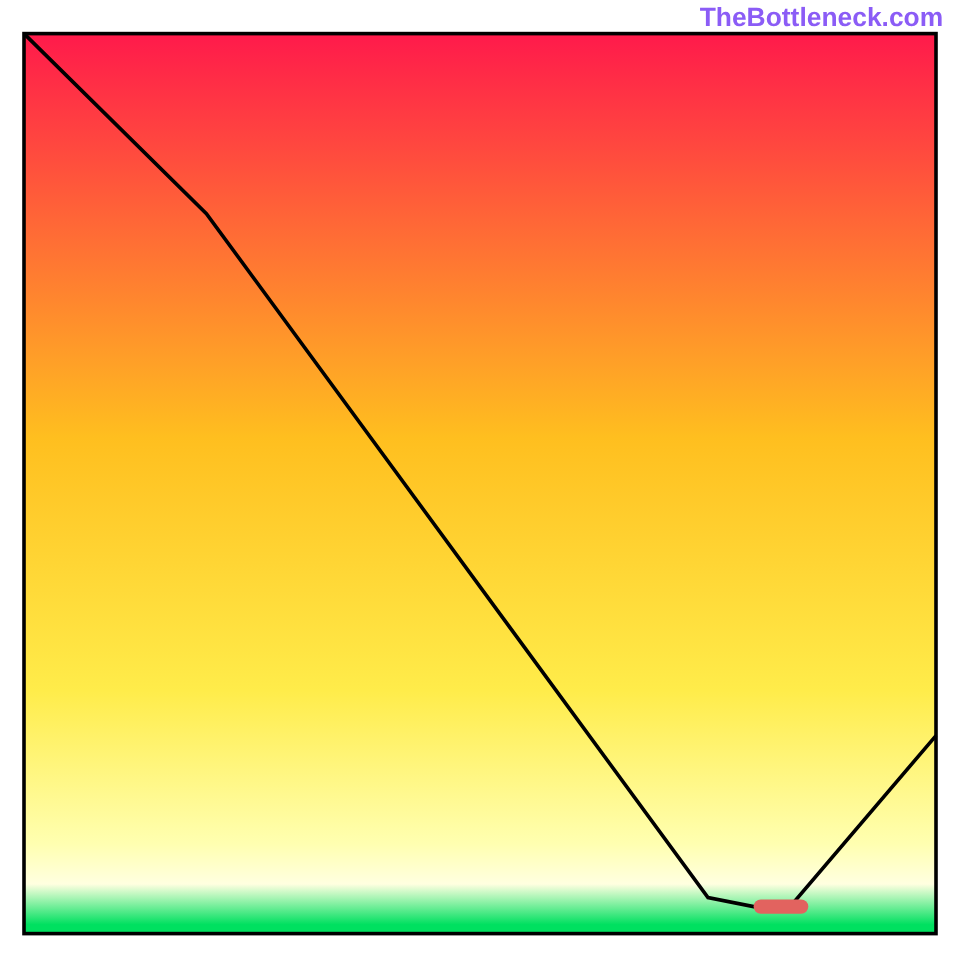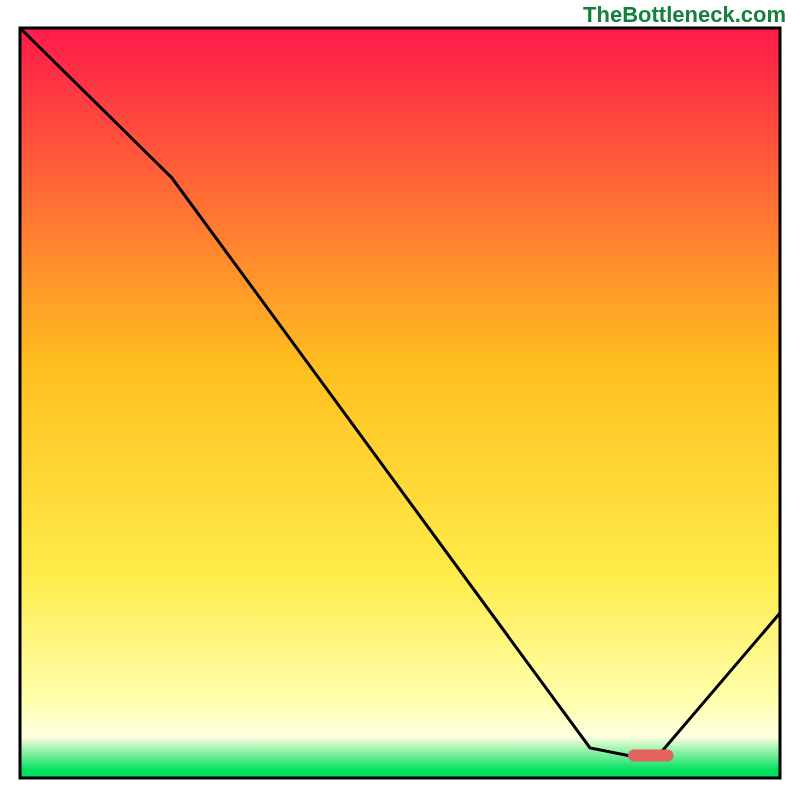--- a/index.html
+++ b/index.html
@@ -1,17 +1,17 @@
 <!DOCTYPE html>
 <html><head>
 <meta charset="utf-8">
 <style>
   html,body{margin:0;padding:0;width:800px;height:800px;background:#fff;overflow:hidden}
   #wrap{position:relative;width:800px;height:800px}
-  #watermark{position:absolute;top:2px;right:14px;font:700 22px Arial,Helvetica,sans-serif;color:#15803d}
+  #watermark{position:absolute;top:2px;right:14px;font:700 22px Arial,Helvetica,sans-serif;color:#8b5cf6}
   svg{display:block}
 </style>
 </head>
 <body>
 <div id="wrap">
   <div id="watermark">TheBottleneck.com</div>
   <svg id="chart" width="800" height="800" viewBox="0 0 800 800">
     <defs>
       <linearGradient id="bg" x1="0" y1="0" x2="0" y2="1">
         <stop id="g0" offset="0" stop-color="#ff1a4b"></stop>

